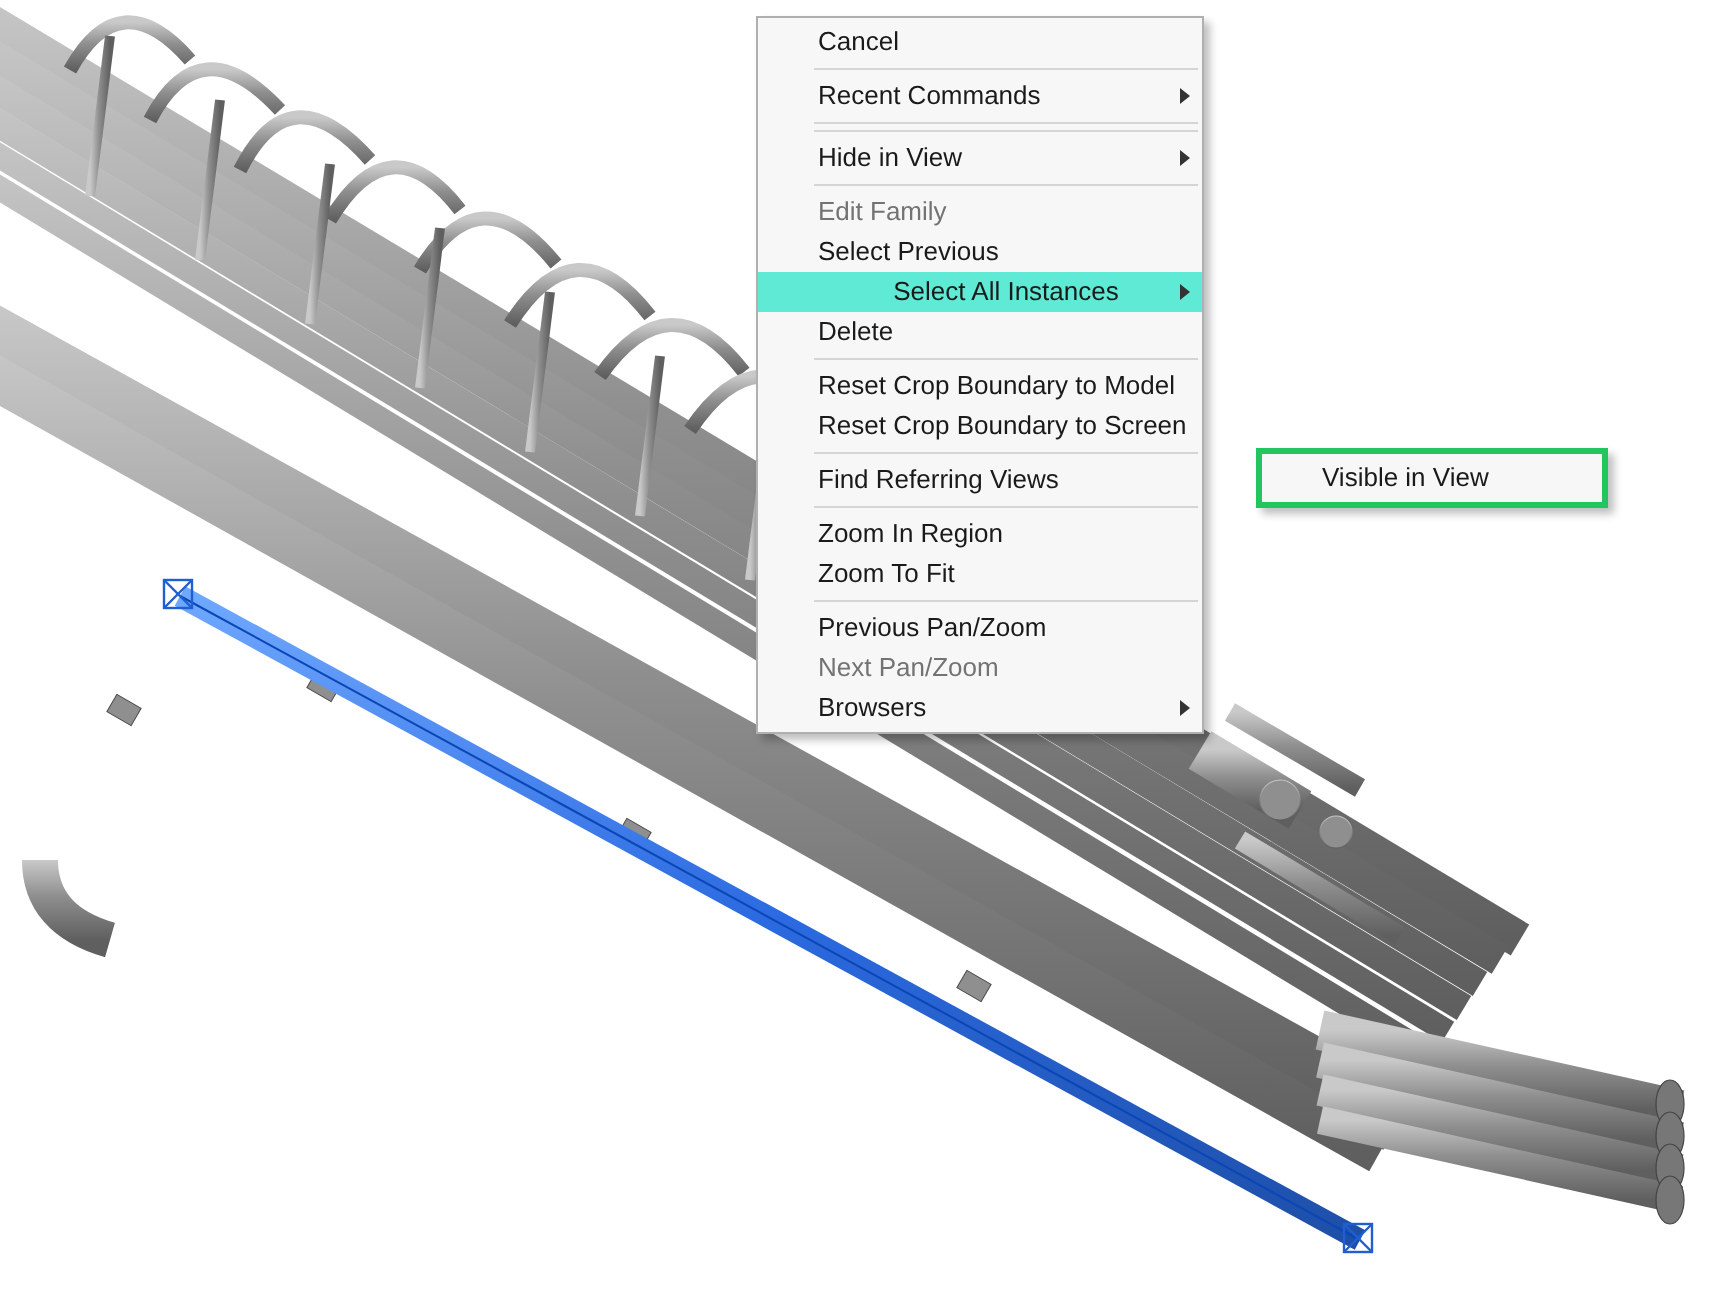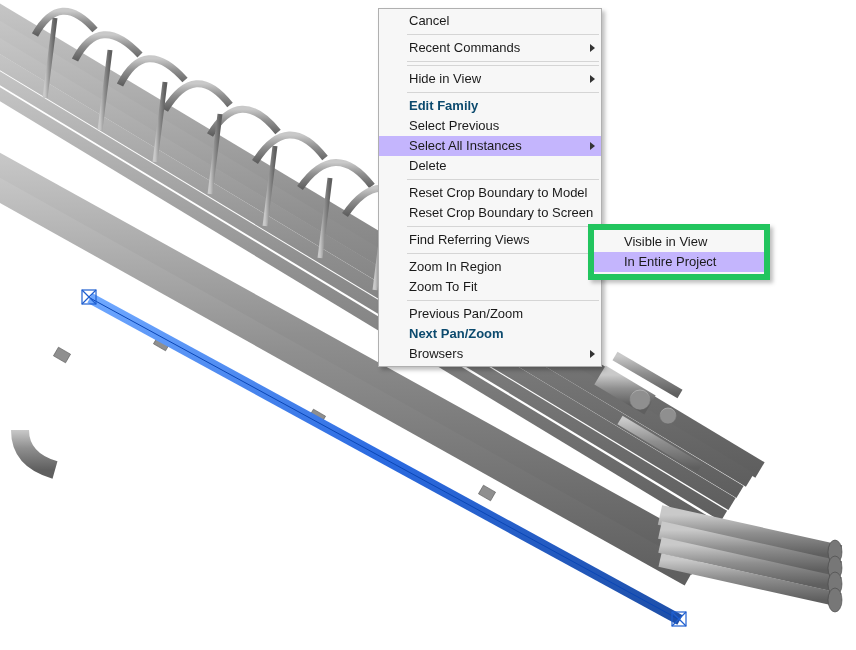--- a/index.html
+++ b/index.html
@@ -39,25 +39,25 @@
   .menu-item {
     position: relative;
     height: 20px;
     line-height: 20px;
     padding-left: 30px;
     padding-right: 4px;
     white-space: nowrap;
     cursor: default;
   }
   .menu-item.disabled {
-    color: #0c4a6e;
-    font-weight: bold;
+    color: #737373;
   }
   .menu-item.highlight {
-    background: #c4b5fd;
+    background: #5eead4;
+    text-align: center;
   }
   .menu-item .submenu-arrow {
     position: absolute;
     right: 6px;
     top: 50%;
     transform: translateY(-50%);
     width: 0; height: 0;
     border-top: 4px solid transparent;
     border-bottom: 4px solid transparent;
     border-left: 5px solid #333333;
@@ -72,24 +72,24 @@
   .menu-sep {
     height: 0;
     margin: 3px 2px 3px 28px;
     border-top: 1px solid #d5d5d5;
   }
 
   
   .sub-menu {
     position: absolute;
     top: 224px;
-    left: 588px;
+    left: 628px;
     width: 170px;
     background: #f7f7f7;
-    border: 6px solid #22c55e;
+    border: 3px solid #22c55e;
     box-shadow: 3px 3px 4px rgba(0,0,0,0.25);
     padding: 2px 0;
   }
   .sub-menu .menu-item {
     padding-left: 30px;
   }
 
   .icon-check svg { display:block; }
 </style>
 </head>
@@ -268,18 +268,15 @@
     <div class="menu-item">
       <span>Browsers</span>
       <span class="submenu-arrow"></span>
     </div>
   </div>
 
   <div class="sub-menu">
     <div class="menu-item">
       <span>Visible in View</span>
     </div>
-    <div class="menu-item highlight">
-      <span>In Entire Project</span>
-    </div>
   </div>
 
 </div>
 
 </body></html>

